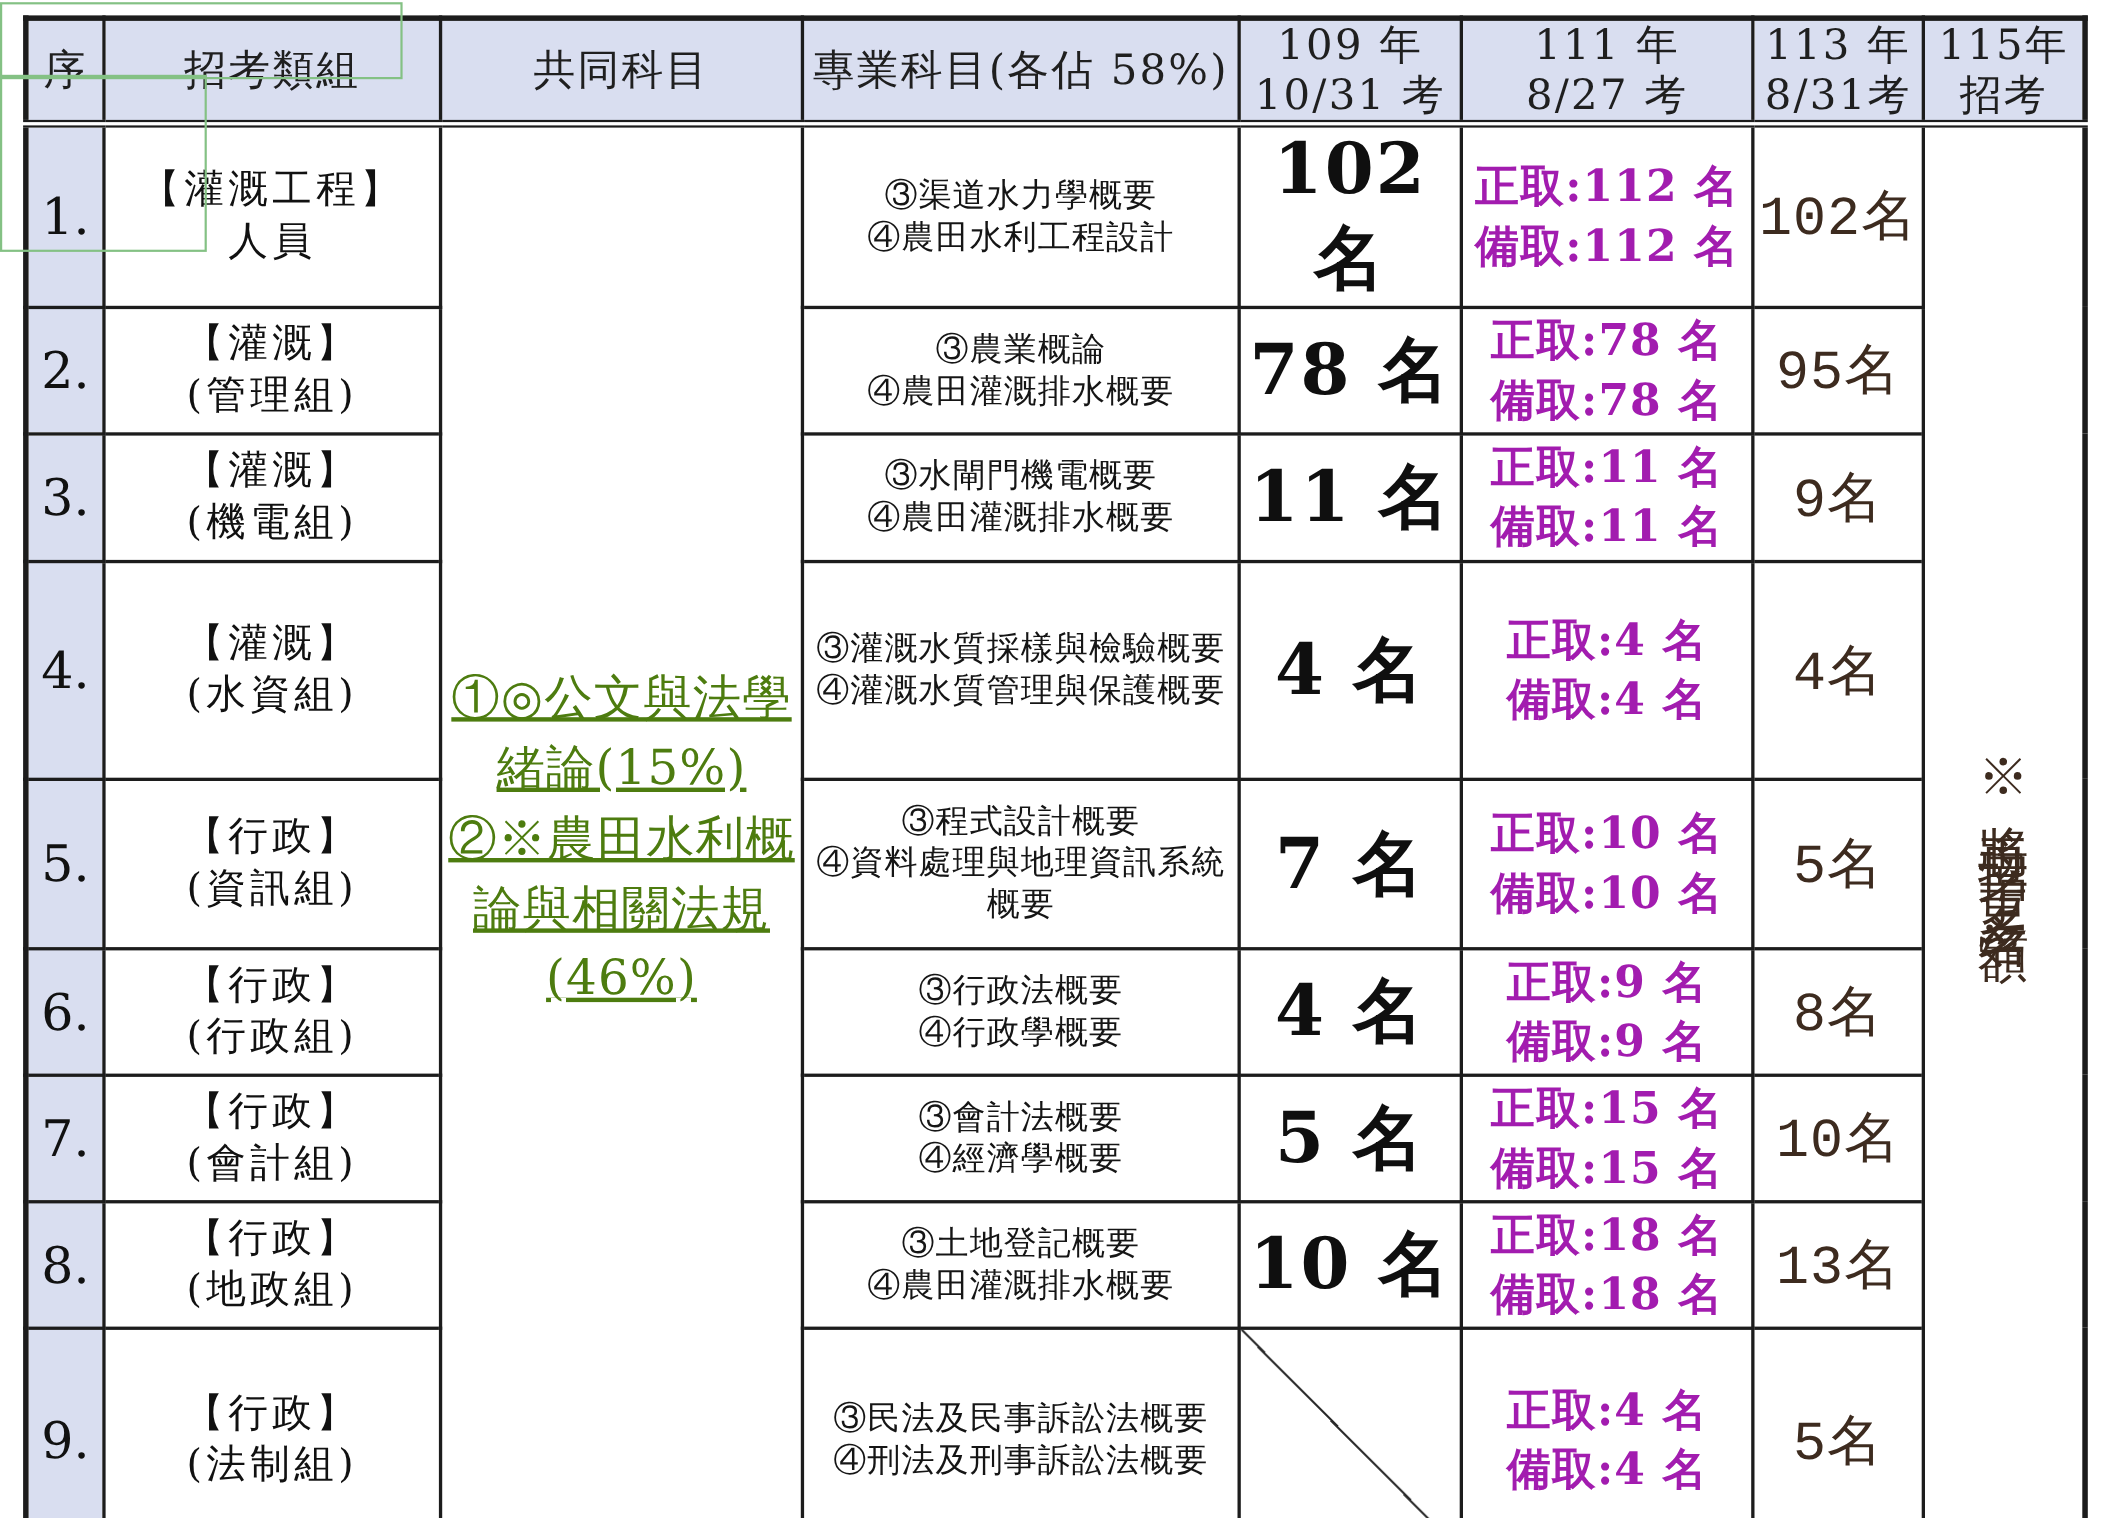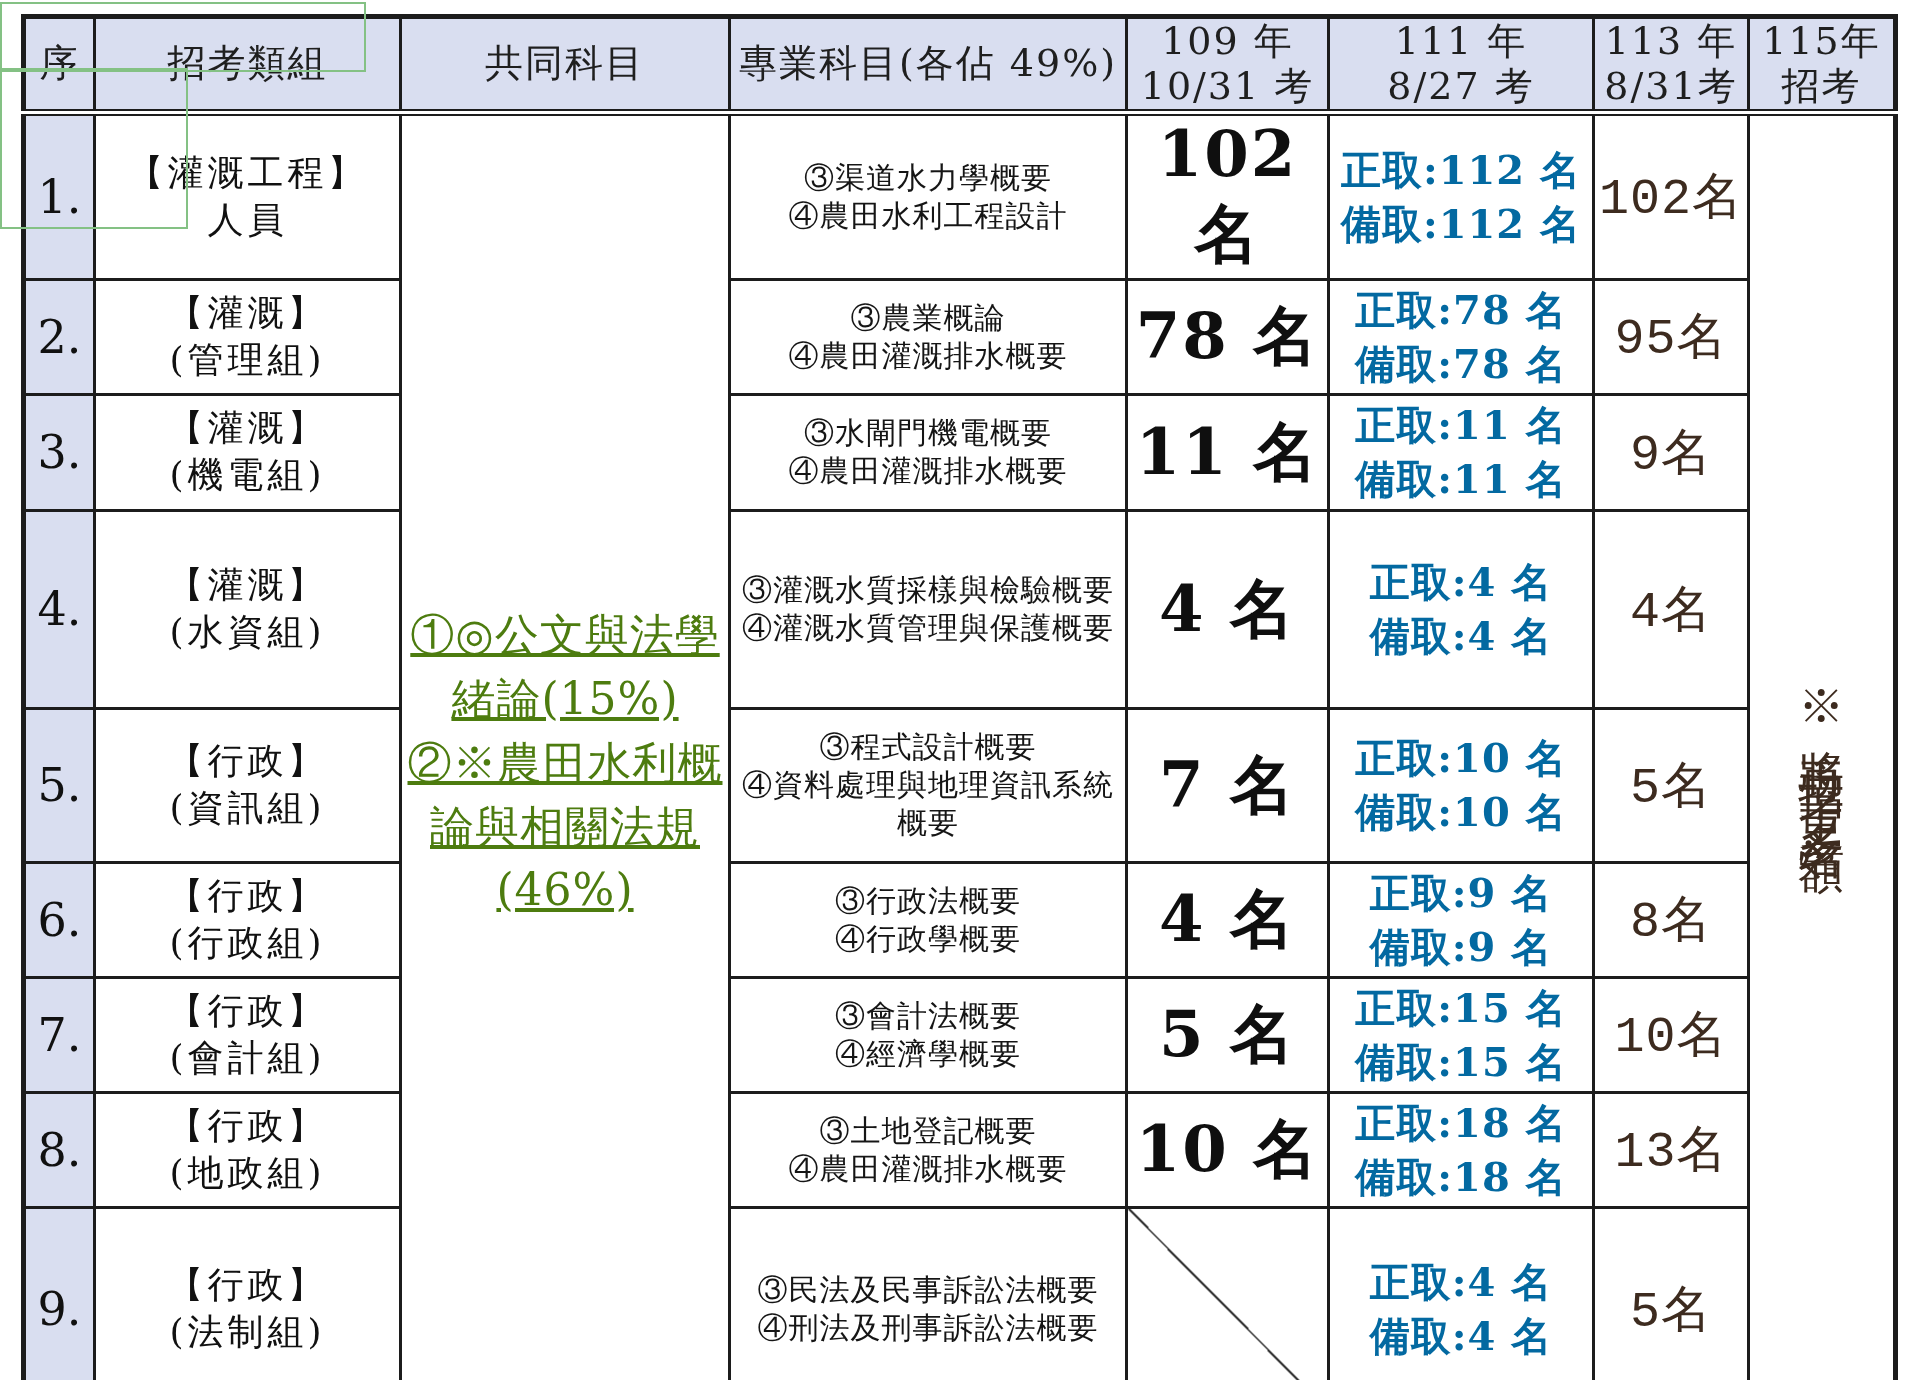--- a/index.html
+++ b/index.html
@@ -72,21 +72,21 @@
     font-size:64px;
     font-weight:700;
     letter-spacing:2px;
     color:#0f0f0f;
   }
   .n111{
     font-size:40px;
     font-weight:700;
     line-height:1.35;
     letter-spacing:1px;
-    color:#0369a1;
+    color:#a21caf;
   }
   .n113{
     font-size:50px;
     font-weight:500;
     letter-spacing:1px;
     color:#3d2b1f;
     font-family:Liberation Mono, monospace;
   }
   .n115{ padding:0; }
   .vtext{
@@ -125,21 +125,21 @@
     <col style="width:202px">
       <col style="width:265px">
       <col style="width:155px">
       <col style="width:147px">
   </colgroup>
   <tbody>
       <tr class="hrow">
     <td>序</td>
     <td>招考類組</td>
     <td>共同科目</td>
-    <td>專業科目(各佔 49%)</td>
+    <td>專業科目(各佔 58%)</td>
     <td>
       <div>109 年</div>
       <div>10/31 考</div>
     </td>
     <td>
       <div>111 年</div>
       <div>8/27 考</div>
     </td>
     <td>
       <div>113 年</div>

